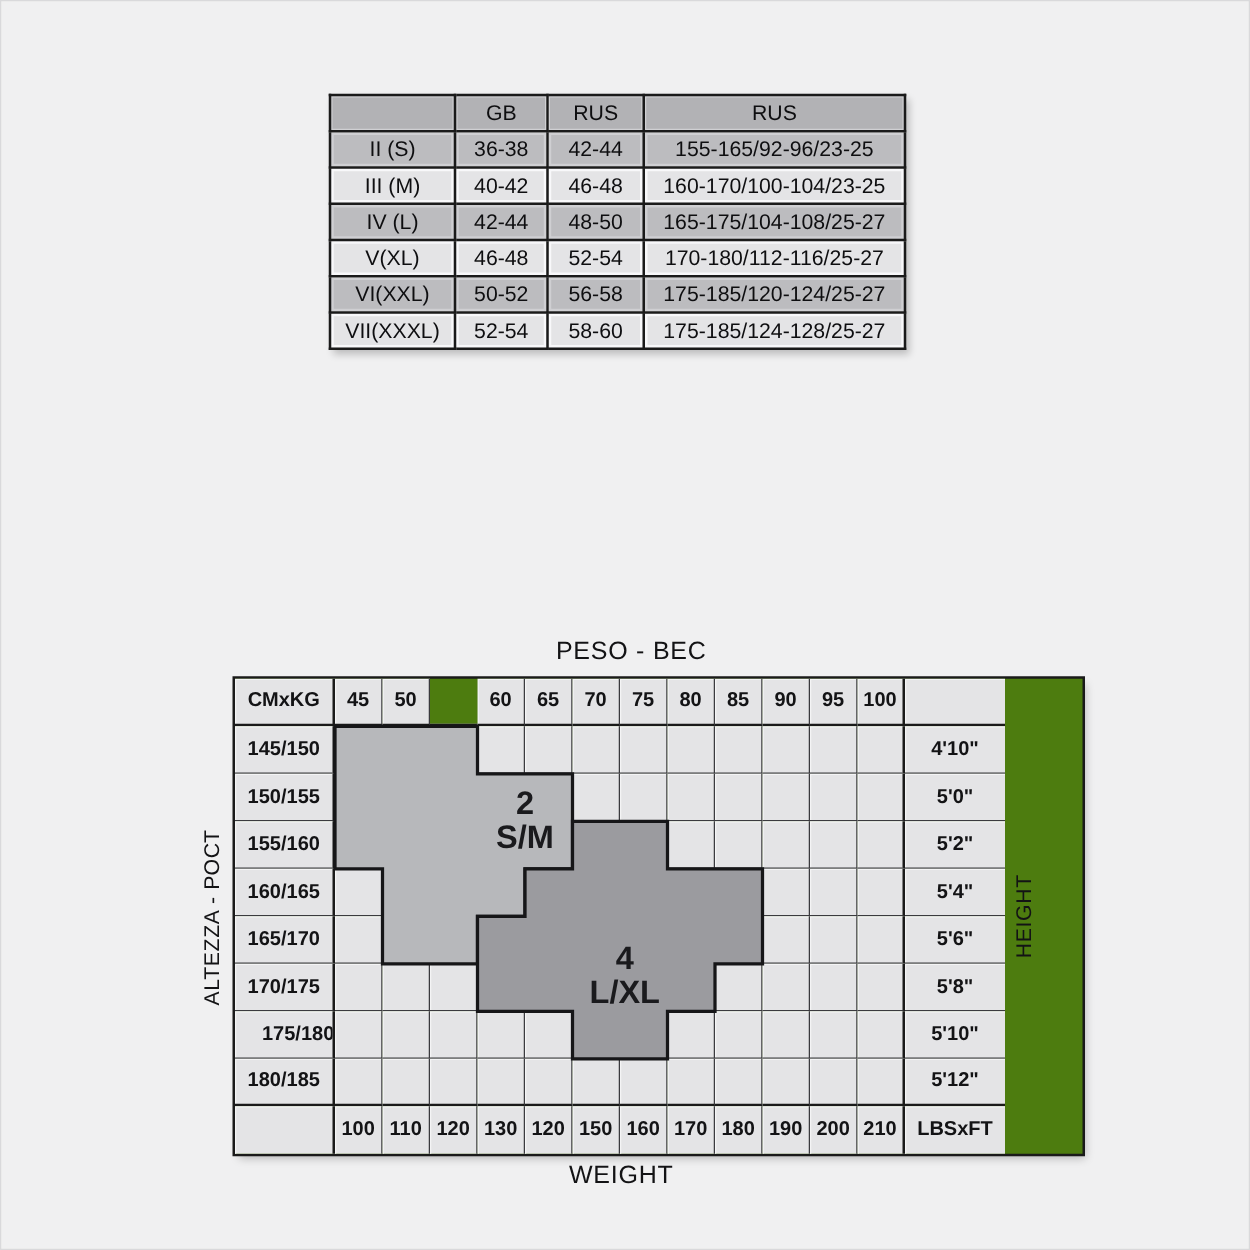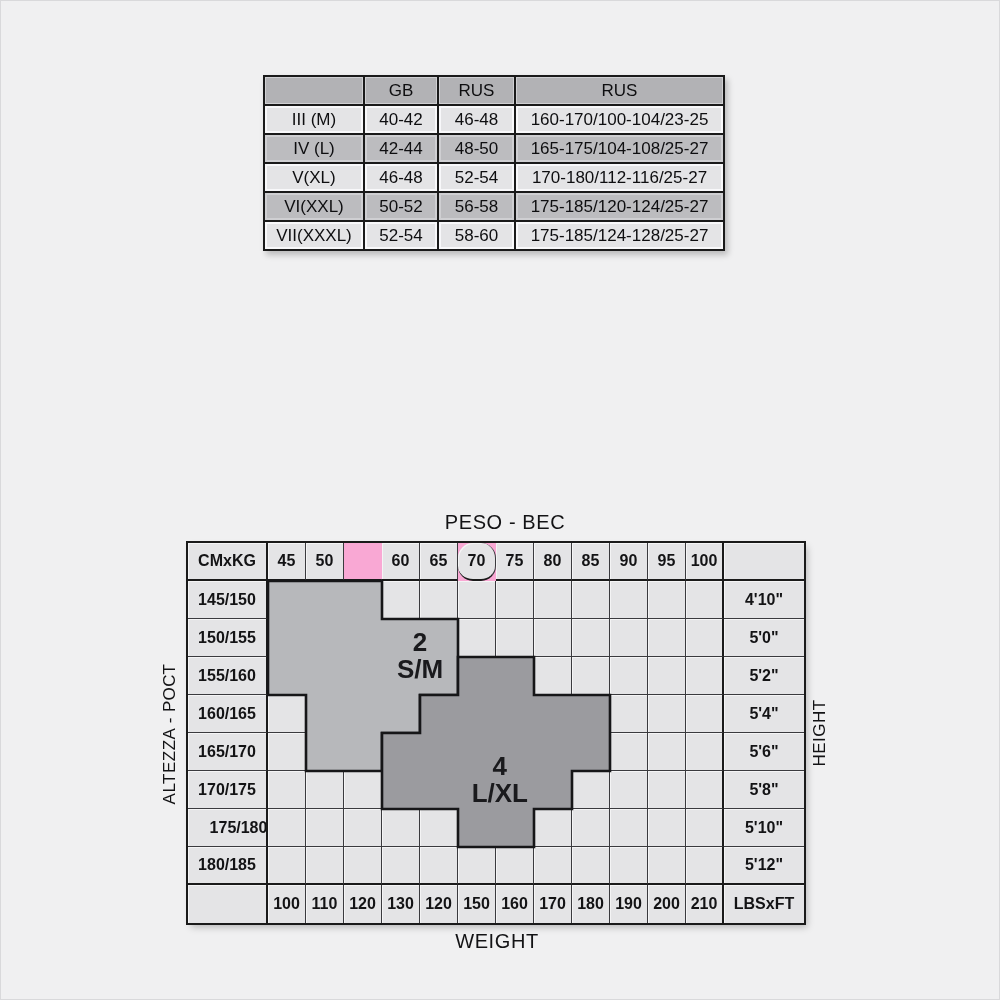--- a/index.html
+++ b/index.html
@@ -17,23 +17,23 @@
   }
   table.conv td {
     border:2px solid #1a1a1a; text-align:center; vertical-align:middle;
     height:27px; padding:0; font-size:17px; color:#0e0e10; overflow:hidden; white-space:nowrap;
   }
   table.conv tr.hdr td { background:#b2b2b5; box-shadow: inset 0 0 0 1px rgba(225,225,228,.65); }
   table.conv tr.lt  td { background:#e4e4e6; box-shadow: inset 0 0 0 2px rgba(250,250,252,.9); }
   table.conv tr.dk  td { background:#bcbcbf; box-shadow: inset 0 0 0 2px rgba(222,222,226,.55); }
   
   .grid-wrap {
-    position:absolute; left:188px; top:543px; width:616px; height:380px;
+    position:absolute; left:188px; top:543px; width:678px; height:380px;
     box-shadow: 0 0 0 2px #1a1a1a, 3px 4px 7px rgba(0,0,0,.25);
-    background:#f9a8d4;
+    background:#4d7c0f;
   }
   .cells {
     position:absolute; left:0; top:0; display:grid;
     grid-template-columns:80px repeat(12, 38px) 80px;
     grid-template-rows:repeat(10, 38px);
   }
   .gc {
     box-sizing:border-box; display:flex; align-items:center; justify-content:center;
     background:#e4e4e6; font-weight:bold; font-size:16px; color:#131315;
     box-shadow: inset 1px 1px 0 rgba(255,255,255,.6);
@@ -62,20 +62,26 @@
         <col style="width:77px">
         <col style="width:209px">
     </colgroup>
     <tbody>
         <tr class="hdr">
           <td></td>
           <td>GB</td>
           <td>RUS</td>
           <td>RUS</td>
         </tr>
+        <tr class="dk">
+          <td>II (S)</td>
+          <td>36-38</td>
+          <td>42-44</td>
+          <td>155-165/92-96/23-25</td>
+        </tr>
         <tr class="lt">
           <td>III (M)</td>
           <td>40-42</td>
           <td>46-48</td>
           <td>160-170/100-104/23-25</td>
         </tr>
         <tr class="dk">
           <td>IV (L)</td>
           <td>42-44</td>
           <td>48-50</td>
@@ -105,21 +111,21 @@
   <div class="hlab" style="left:505px; top:522px;">PESO - ВЕС</div>
 
   <div class="grid-wrap">
     <div class="cells">
         <div class="gc" style="border-right: 2px solid rgb(26, 26, 26); border-bottom: 2px solid rgb(26, 26, 26);">CMxKG</div>
         <div class="gc" style="border-right: 1px solid rgb(58, 58, 62); border-bottom: 2px solid rgb(26, 26, 26);">45</div>
         <div class="gc" style="border-right: 1px solid rgb(58, 58, 62); border-bottom: 2px solid rgb(26, 26, 26);">50</div>
         <div class="gc" style="border-right: 1px solid rgb(58, 58, 62); border-bottom: 2px solid rgb(26, 26, 26); margin-top: 36px;">55</div>
         <div class="gc" style="border-right: 1px solid rgb(58, 58, 62); border-bottom: 2px solid rgb(26, 26, 26);">60</div>
         <div class="gc" style="border-right: 1px solid rgb(58, 58, 62); border-bottom: 2px solid rgb(26, 26, 26);">65</div>
-        <div class="gc" style="border-right: 1px solid rgb(58, 58, 62); border-bottom: 2px solid rgb(26, 26, 26); border-radius: 15px;">70</div>
+        <div class="gc" style="border-right: 1px solid rgb(58, 58, 62); border-bottom: 2px solid rgb(26, 26, 26);">70</div>
         <div class="gc" style="border-right: 1px solid rgb(58, 58, 62); border-bottom: 2px solid rgb(26, 26, 26);">75</div>
         <div class="gc" style="border-right: 1px solid rgb(58, 58, 62); border-bottom: 2px solid rgb(26, 26, 26);">80</div>
         <div class="gc" style="border-right: 1px solid rgb(58, 58, 62); border-bottom: 2px solid rgb(26, 26, 26);">85</div>
         <div class="gc" style="border-right: 1px solid rgb(58, 58, 62); border-bottom: 2px solid rgb(26, 26, 26);">90</div>
         <div class="gc" style="border-right: 1px solid rgb(58, 58, 62); border-bottom: 2px solid rgb(26, 26, 26);">95</div>
         <div class="gc" style="border-right: 2px solid rgb(26, 26, 26); border-bottom: 2px solid rgb(26, 26, 26);">100</div>
         <div class="gc" style="border-right: none; border-bottom: 2px solid rgb(26, 26, 26); background: rgb(228, 228, 230);"></div>
         <div class="gc" style="border-right: 2px solid rgb(26, 26, 26); border-bottom: 1px solid rgb(58, 58, 62);">145/150</div>
         <div class="gc" style="border-right: 1px solid rgb(58, 58, 62); border-bottom: 1px solid rgb(58, 58, 62);"></div>
         <div class="gc" style="border-right: 1px solid rgb(58, 58, 62); border-bottom: 1px solid rgb(58, 58, 62);"></div>

